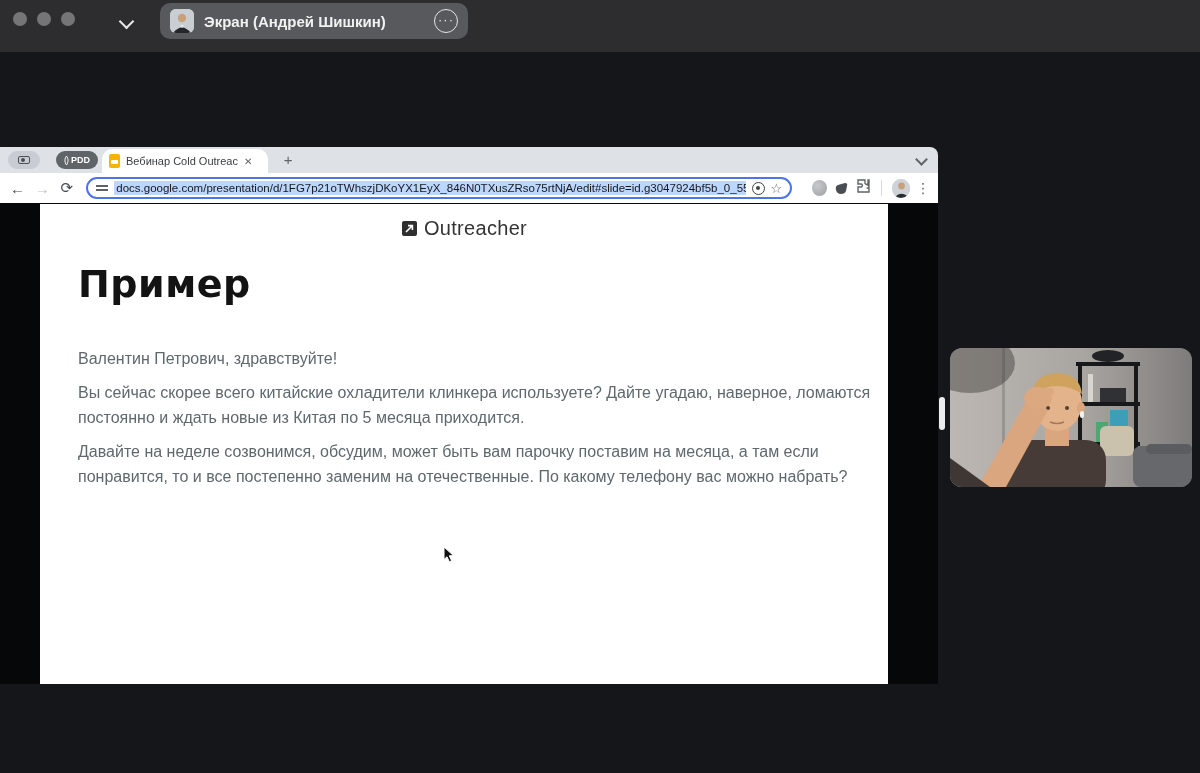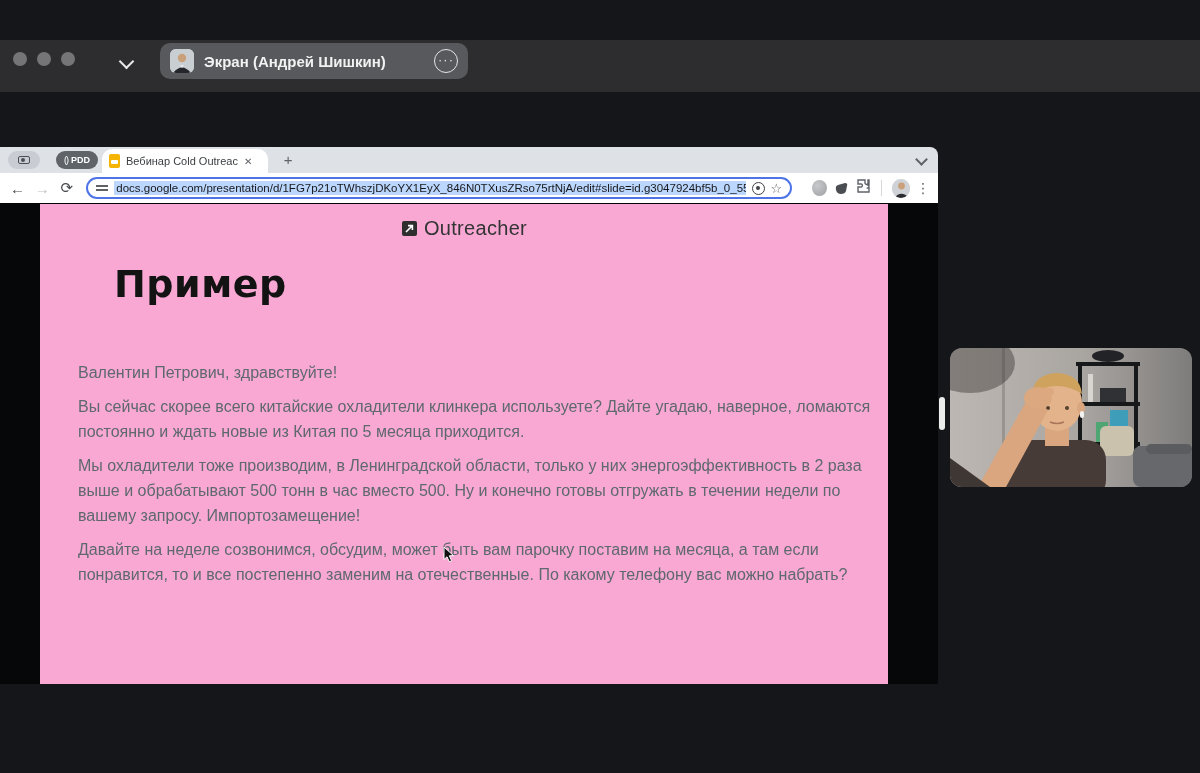--- a/index.html
+++ b/index.html
@@ -1,21 +1,21 @@
 <!DOCTYPE html>
 <html><head>
 <meta charset="utf-8">
 <style>
   * { margin:0; padding:0; box-sizing:border-box; }
   html,body { width:1200px; height:773px; overflow:hidden; background:#151619;
               font-family:"Liberation Sans", sans-serif; }
   .screen { position:relative; width:1200px; height:773px; background:#151619; }
 
   
-  .titlebar { position:absolute; left:0; top:0; width:1200px; height:52px; background:#2d2d30;margin-top:40px; }
+  .titlebar { position:absolute; left:0; top:0; width:1200px; height:52px; background:#2d2d30; }
   .traffic { position:absolute; left:13px; top:12px; display:flex; gap:10px; }
   .traffic span { width:14px; height:14px; border-radius:50%; background:#757578; display:block; }
   .tb-chevron { position:absolute; left:120px; top:14px; width:14px; height:14px; }
   .tb-chevron::before { content:""; position:absolute; left:1px; top:2px; width:9px; height:9px;
       border-right:2.5px solid #e9e9ea; border-bottom:2.5px solid #e9e9ea; transform:rotate(45deg); }
   .share-tab { position:absolute; left:160px; top:3px; width:308px; height:36px; background:#58595c;
       border-radius:10px; display:flex; align-items:center; padding:0 10px; gap:10px; }
   .mini-avatar { width:24px; height:24px; border-radius:6px; overflow:hidden; background:#c9ced2; flex:0 0 auto; }
   .share-tab .label { color:#f2f2f3; font-size:15px; font-weight:bold; white-space:nowrap; flex:1; }
   .more-btn { width:24px; height:24px; border:1.6px solid #e6e6e8; border-radius:50%; color:#e6e6e8;
@@ -60,26 +60,26 @@
   .star { font-size:13px; color:#5f6368; flex:0 0 auto; }
   .ext-globe { width:16px; height:16px; border-radius:50%; margin-left:14px;
       background:radial-gradient(circle at 35% 35%, #c7c9cc, #9d9fa3); }
   .ext-hand { width:16px; height:14px; position:relative; }
   .divider { width:1px; height:16px; background:#d5d8db; margin:0 4px; }
   .chrome-avatar { width:19px; height:19px; border-radius:50%; overflow:hidden; background:#cfd3d8; }
   .kebab { font-size:14px; color:#5f6368; width:14px; text-align:center; }
 
   
   .canvas { position:relative; height:481px; background:#060708; }
-  .slide { position:absolute; left:40px; top:1px; width:848px; height:480px; background:#f9a8d4; }
+  .slide { position:absolute; left:40px; top:1px; width:848px; height:480px; background:#ffffff; }
   .logo { position:absolute; left:0; right:0; top:13px; display:flex; justify-content:center;
       align-items:center; gap:6px; color:#343434; font-size:20px; letter-spacing:0.3px; }
   .slide-title { position:absolute; left:38px; top:58px; font-size:38px; font-weight:bold; color:#131313;
-      font-family:"DejaVu Sans", sans-serif; letter-spacing:0.5px;margin-left:36px; }
-  .body-text { position:absolute; left:38px; top:156px; width:806px; }
+      font-family:"DejaVu Sans", sans-serif; letter-spacing:0.5px; }
+  .body-text { position:absolute; left:38px; top:142px; width:806px; }
   .body-text p { font-size:16px; line-height:25px; color:#5e686d; margin-bottom:9px; }
 
   .cursor { position:absolute; left:403px; top:342px; }
 
   
   .scroll-pill { position:absolute; left:939px; top:397px; width:6px; height:33px; border-radius:3px; background:#ececec; }
   .webcam { position:absolute; left:950px; top:348px; width:242px; height:139px; border-radius:12px;
       overflow:hidden; background:#1e1e20; }
 </style>
 </head>
@@ -164,21 +164,20 @@
           <svg width="17" height="17" viewBox="0 0 17 17">
             <rect x="1" y="1" width="15" height="15" rx="2" fill="#2e2e2e"></rect>
             <path d="M5 12 L11 6 M7 5.6 H11.4 V10" stroke="#fff" stroke-width="1.6" fill="none"></path>
           </svg>
           <span>Outreacher</span>
         </div>
         <div class="slide-title">Пример</div>
         <div class="body-text">
           <p>Валентин Петрович, здравствуйте!</p>
           <p>Вы сейчас скорее всего китайские охладители клинкера используете? Дайте угадаю, наверное, ломаются постоянно и ждать новые из Китая по 5 месяца приходится.</p>
-          <p>Мы охладители тоже производим, в Ленинградской области, только у них энергоэффективность в 2 раза выше и обрабатывают 500 тонн в час вместо 500. Ну и конечно готовы отгружать в течении недели по вашему запросу. Импортозамещение!</p>
           <p>Давайте на неделе созвонимся, обсудим, может быть вам парочку поставим на месяца, а там если понравится, то и все постепенно заменим на отечественные. По какому телефону вас можно набрать?</p>
         </div>
         <svg class="cursor" width="13" height="17" viewBox="0 0 13 17">
           <path d="M1 1 L1 13.5 L4 10.8 L6.3 15.8 L8.6 14.7 L6.3 9.8 L10.5 9.6 Z" fill="#111" stroke="#fff" stroke-width="1"></path>
         </svg>
       </div>
     </div>
   </div>
 
   <div class="scroll-pill"></div>

